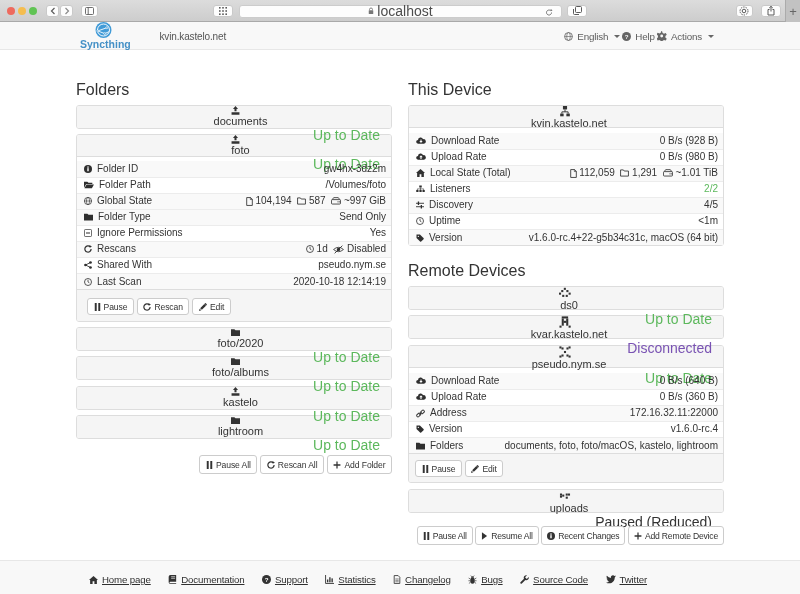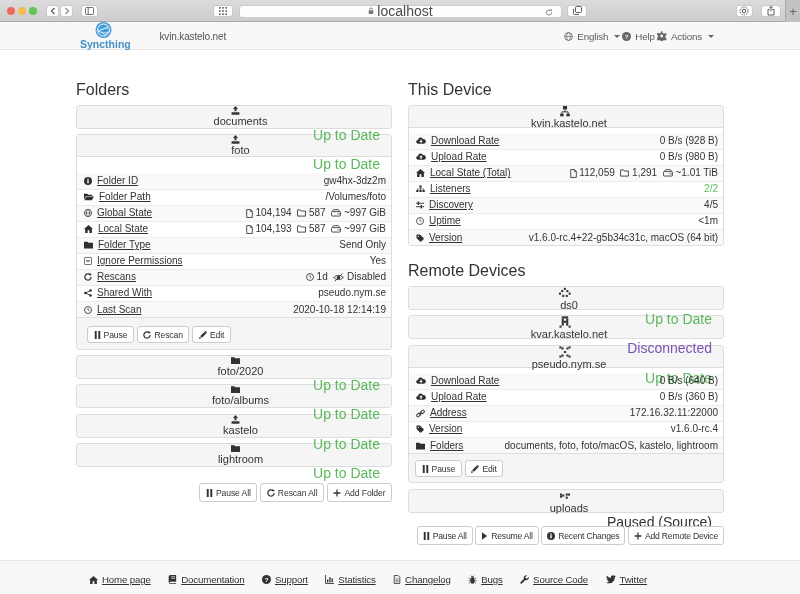--- a/index.html
+++ b/index.html
@@ -37,25 +37,25 @@
 .panel.exp { margin-bottom:4.5px; }
 .phead { height:22px; background:#f5f5f5; border-radius:2px; display:flex; align-items:center; padding:0 11px 0 13px;flex-direction:column; }
 .phead .ttl { margin-left:11px; font-size:11px; color:#333; }
 .phead .status { margin-left:auto; font-size:14px; }
 .ok, table.t td.val.ok { color:#5cb85c; }
 .disc { color:#7952b3; }
 .phead.open { border-bottom:1px solid #ddd; border-radius:2px 2px 0 0; }
 .dhead { padding-left:9px; }
 .dhead .ttl { margin-left:8px; }
 
-table.t { width:100%; border-collapse:collapse; margin-top:16px; }
+table.t { width:100%; border-collapse:collapse; margin-top:4px; }
 table.t td { padding:0 0 0 0; height:16px; border-top:1px solid #ececec; font-size:10px; color:#333; line-height:12px; }
 table.t tr:first-child td { border-top:none; }
 table.t tr.stripe td { background:#f9f9f9; }
-table.t td.lbl { padding-left:7px; white-space:nowrap;text-decoration:underline; }
+table.t td.lbl { padding-left:7px; white-space:nowrap; }
 table.t td.val { text-align:right; padding-right:5px; white-space:nowrap; }
 tr.small td { height:13px; font-size:9px; font-style:italic; color:#777; border-top:none; }
 .lbl .ic { margin-right:5px; }
 
 .pfoot { background:#f5f5f5; border-top:1px solid #ddd; padding:8px 10px 6px; border-radius:0 0 2px 2px; }
 .pfoot.d { padding:6px 6px 5px; }
 
 
 .btn { display:inline-flex; align-items:center; gap:3px; height:17px; padding:0 5.5px; background:#fff; border:1px solid #ccc; border-radius:3px; font-size:8.6px; letter-spacing:-0.1px; color:#333; vertical-align:top; }
 .btn + .btn { margin-left:3px; }
@@ -226,36 +226,20 @@
                     <path d="M7.5 1 V4.5 H11" fill="none" stroke="#2f2f2f" stroke-width="1.2"></path>
                   </svg> 104,194&nbsp; <svg class="ic" width="9" height="8" viewBox="0 0 16 14" style="vertical-align:-1px">
                     <path d="M1 1.5 H6 L7.5 3.5 H15 V12.5 H1 Z" fill="none" stroke="#2f2f2f" stroke-width="1.5"></path>
                   </svg> 587&nbsp; <svg class="ic" width="10" height="8" viewBox="0 0 18 14" style="vertical-align:-1px">
                     <rect x="0.8" y="4.5" width="16.4" height="8" rx="1.8" fill="none" stroke="#2f2f2f" stroke-width="1.5"></rect>
                     <path d="M2.2 4.5 L4.8 1 H13.2 L15.8 4.5" fill="none" stroke="#2f2f2f" stroke-width="1.5"></path>
                     <circle cx="12.6" cy="8.5" r="1" fill="#2f2f2f"></circle>
                     <circle cx="15" cy="8.5" r="1" fill="#2f2f2f"></circle>
                   </svg> ~997 GiB</td>
               </tr>
-    <tr>
-                <td class="lbl"><svg class="ic" width="9" height="8" viewBox="0 0 16 14" style="vertical-align:-1px">
-                    <path fill="#2f2f2f" d="M8 0 L16 7.2 H14 V14 H9.6 V9 H6.4 V14 H2 V7.2 H0 Z"></path>
-                  </svg>Local State</td>
-                <td class="val"><svg class="ic" width="7" height="9" viewBox="0 0 12 16" style="vertical-align:-1.5px">
-                    <path d="M1 1 H8 L11 4 V15 H1 Z" fill="none" stroke="#2f2f2f" stroke-width="1.5"></path>
-                    <path d="M7.5 1 V4.5 H11" fill="none" stroke="#2f2f2f" stroke-width="1.2"></path>
-                  </svg> 104,193&nbsp; <svg class="ic" width="9" height="8" viewBox="0 0 16 14" style="vertical-align:-1px">
-                    <path d="M1 1.5 H6 L7.5 3.5 H15 V12.5 H1 Z" fill="none" stroke="#2f2f2f" stroke-width="1.5"></path>
-                  </svg> 587&nbsp; <svg class="ic" width="10" height="8" viewBox="0 0 18 14" style="vertical-align:-1px">
-                    <rect x="0.8" y="4.5" width="16.4" height="8" rx="1.8" fill="none" stroke="#2f2f2f" stroke-width="1.5"></rect>
-                    <path d="M2.2 4.5 L4.8 1 H13.2 L15.8 4.5" fill="none" stroke="#2f2f2f" stroke-width="1.5"></path>
-                    <circle cx="12.6" cy="8.5" r="1" fill="#2f2f2f"></circle>
-                    <circle cx="15" cy="8.5" r="1" fill="#2f2f2f"></circle>
-                  </svg> ~997 GiB</td>
-              </tr>
     <tr class="stripe">
                 <td class="lbl"><svg class="ic" width="9" height="8" viewBox="0 0 16 14" style="vertical-align:-1px">
                     <path fill="#2f2f2f" d="M0 1 H6 L8 3 H16 V13 H0 Z"></path>
                   </svg>Folder Type</td>
                 <td class="val">Send Only</td>
               </tr>
     <tr>
                 <td class="lbl"><svg class="ic" width="8" height="8" viewBox="0 0 16 16" style="vertical-align:-1px">
                     <rect x="0.8" y="0.8" width="14.4" height="14.4" rx="2.5" fill="none" stroke="#2f2f2f" stroke-width="1.5"></rect>
                     <rect x="4" y="7" width="8" height="2" fill="#2f2f2f"></rect>
@@ -553,21 +537,21 @@
               <g fill="#333">
                 <rect x="1.2" y="4.4" width="2.6" height="2.6"></rect>
                 <rect x="1.2" y="7" width="2.6" height="2.6"></rect>
                 <rect x="4" y="5.7" width="2.6" height="2.6"></rect>
                 <rect x="8.4" y="4.4" width="2.6" height="2.6"></rect>
                 <rect x="11.2" y="4.4" width="2.6" height="2.6"></rect>
                 <rect x="8.4" y="8.3" width="2.6" height="2.6"></rect>
               </g>
             </svg>
     <span class="ttl">uploads</span>
-            <span class="status" style="color:#333">Paused (Source)</span>
+            <span class="status" style="color:#333">Paused (Reduced)</span>
   </div>
 </div>
 
 <div class="btnrow2">
   <span class="btn"><svg class="ic" width="7" height="8" viewBox="0 0 12 14">
               <rect x="1.2" y="0" width="3.4" height="14" fill="#333"></rect>
               <rect x="7.4" y="0" width="3.4" height="14" fill="#333"></rect>
             </svg>Pause All</span><span class="btn"><svg class="ic" width="7" height="8" viewBox="0 0 12 14">
               <path d="M1.5 0.5 L10.5 7 L1.5 13.5 Z" fill="#333"></path>
             </svg>Resume All</span><span class="btn"><svg class="ic" width="8" height="8" viewBox="0 0 16 16">

